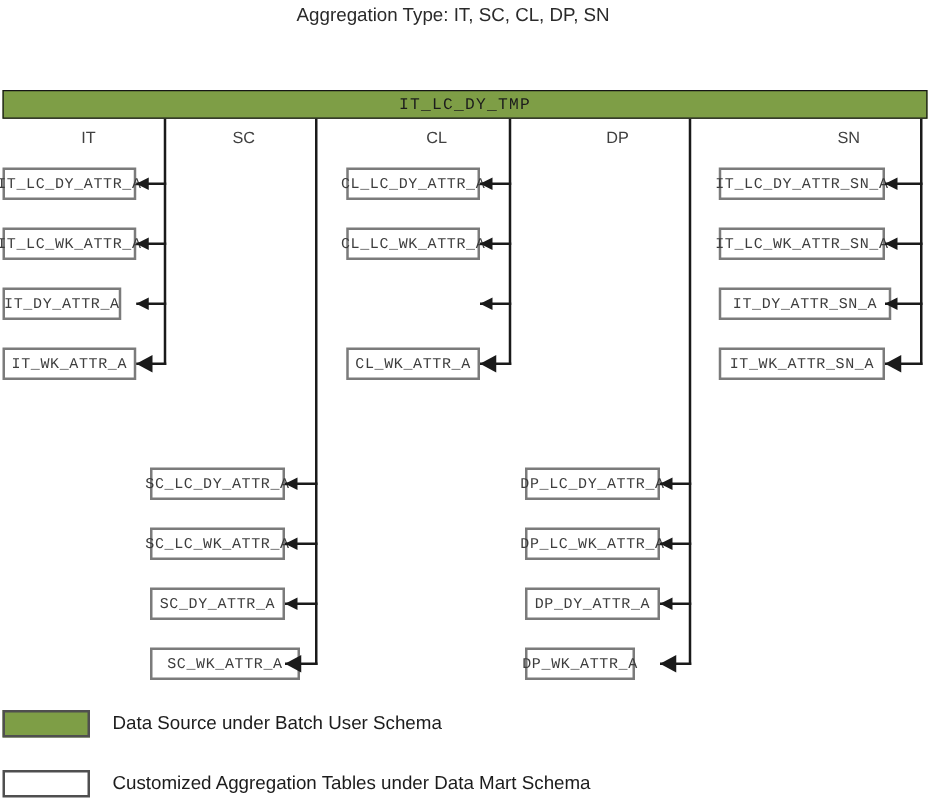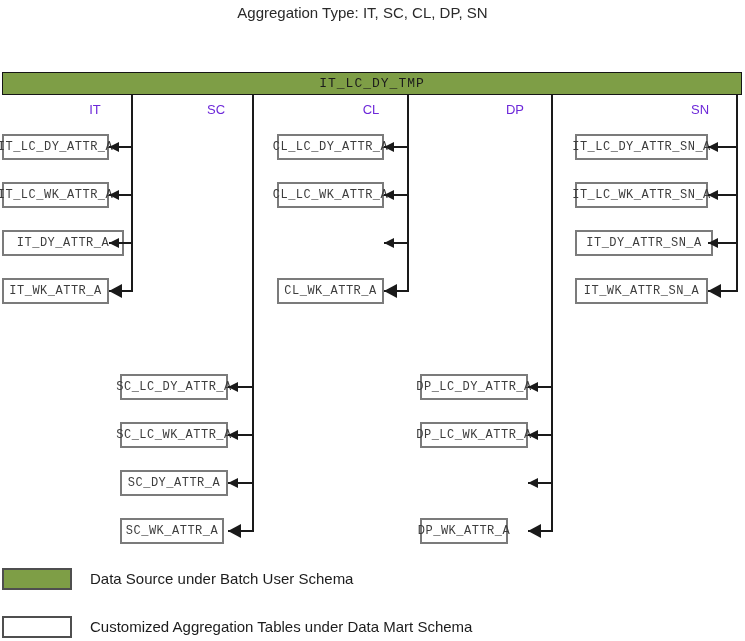--- a/index.html
+++ b/index.html
@@ -15,22 +15,22 @@
     position:absolute;left:2px;top:72px;width:740px;height:23px;
     background:#7e9e46;border:1.5px solid #161616;box-sizing:border-box;
     display:flex;align-items:center;justify-content:center;
   }
   .mono{
     font-family:"Liberation Mono","DejaVu Sans Mono",monospace;
     font-size:13px;letter-spacing:1px;color:#1c1c1c;
   }
   .vline{position:absolute;width:2px;background:#1a1a1a;}
   .col-label{
-    position:absolute;width:60px;top:102px;text-align:center;
-    font-size:13px;color:#6d28d9;
+    position:absolute;width:60px;top:102px;text-align:left;
+    font-size:13px;color:#404040;
   }
   .tbox{
     position:absolute;height:26px;background:#ffffff;
     border:2px solid #7b7b7b;box-sizing:border-box;
     display:flex;align-items:center;justify-content:center;
     font-family:"Liberation Mono","DejaVu Sans Mono",monospace;
     font-size:12px;letter-spacing:0.5px;color:#3d3d3d;white-space:nowrap;
   }
   .aline{position:absolute;height:2px;background:#1a1a1a;}
   .ahead{
@@ -65,39 +65,39 @@
   </div>
 
   <div class="vline" style="left:131px;top:95px;height:197px"></div>
   <div class="col-label" style="left:65px">IT</div>
   <div class="tbox" style="left:2px;top:134px;width:107px">IT_LC_DY_ATTR_A</div>
   <div class="aline" style="left:109px;top:146px;width:24px"></div>
   <div class="ahead" style="left:109px;top:142px"></div>
   <div class="tbox" style="left:2px;top:182px;width:107px">IT_LC_WK_ATTR_A</div>
   <div class="aline" style="left:109px;top:194px;width:24px"></div>
   <div class="ahead" style="left:109px;top:190px"></div>
-  <div class="tbox" style="left:2px;top:230px;width:122px">IT_DY_ATTR_A</div>
+  <div class="tbox" style="left:2px;top:230px;width:95px">IT_DY_ATTR_A</div>
   <div class="aline" style="left:109px;top:242px;width:24px"></div>
   <div class="ahead" style="left:109px;top:238px"></div>
   <div class="tbox" style="left:2px;top:278px;width:107px">IT_WK_ATTR_A</div>
   <div class="aline" style="left:109px;top:290px;width:24px"></div>
   <div class="ahead big" style="left:109px;top:284px"></div>
 
   <div class="vline" style="left:252px;top:95px;height:437px"></div>
   <div class="col-label" style="left:186px">SC</div>
   <div class="tbox" style="left:120px;top:374px;width:108px">SC_LC_DY_ATTR_A</div>
   <div class="aline" style="left:228px;top:386px;width:26px"></div>
   <div class="ahead" style="left:228px;top:382px"></div>
   <div class="tbox" style="left:120px;top:422px;width:108px">SC_LC_WK_ATTR_A</div>
   <div class="aline" style="left:228px;top:434px;width:26px"></div>
   <div class="ahead" style="left:228px;top:430px"></div>
   <div class="tbox" style="left:120px;top:470px;width:108px">SC_DY_ATTR_A</div>
   <div class="aline" style="left:228px;top:482px;width:26px"></div>
   <div class="ahead" style="left:228px;top:478px"></div>
-  <div class="tbox" style="left:120px;top:518px;width:104px">SC_WK_ATTR_A</div>
+  <div class="tbox" style="left:120px;top:518px;width:120px">SC_WK_ATTR_A</div>
   <div class="aline" style="left:228px;top:530px;width:26px"></div>
   <div class="ahead big" style="left:228px;top:524px"></div>
 
   <div class="vline" style="left:407px;top:95px;height:197px"></div>
   <div class="col-label" style="left:341px">CL</div>
   <div class="tbox" style="left:277px;top:134px;width:107px">CL_LC_DY_ATTR_A</div>
   <div class="aline" style="left:384px;top:146px;width:25px"></div>
   <div class="ahead" style="left:384px;top:142px"></div>
   <div class="tbox" style="left:277px;top:182px;width:107px">CL_LC_WK_ATTR_A</div>
   <div class="aline" style="left:384px;top:194px;width:25px"></div>
@@ -109,20 +109,21 @@
   <div class="ahead big" style="left:384px;top:284px"></div>
 
   <div class="vline" style="left:551px;top:95px;height:437px"></div>
   <div class="col-label" style="left:485px">DP</div>
   <div class="tbox" style="left:420px;top:374px;width:108px">DP_LC_DY_ATTR_A</div>
   <div class="aline" style="left:528px;top:386px;width:25px"></div>
   <div class="ahead" style="left:528px;top:382px"></div>
   <div class="tbox" style="left:420px;top:422px;width:108px">DP_LC_WK_ATTR_A</div>
   <div class="aline" style="left:528px;top:434px;width:25px"></div>
   <div class="ahead" style="left:528px;top:430px"></div>
+  <div class="tbox" style="left:420px;top:470px;width:108px">DP_DY_ATTR_A</div>
   <div class="aline" style="left:528px;top:482px;width:25px"></div>
   <div class="ahead" style="left:528px;top:478px"></div>
   <div class="tbox" style="left:420px;top:518px;width:88px">DP_WK_ATTR_A</div>
   <div class="aline" style="left:528px;top:530px;width:25px"></div>
   <div class="ahead big" style="left:528px;top:524px"></div>
 
   <div class="vline" style="left:736px;top:95px;height:197px"></div>
   <div class="col-label" style="left:670px">SN</div>
   <div class="tbox" style="left:575px;top:134px;width:133px">IT_LC_DY_ATTR_SN_A</div>
   <div class="aline" style="left:708px;top:146px;width:30px"></div>

